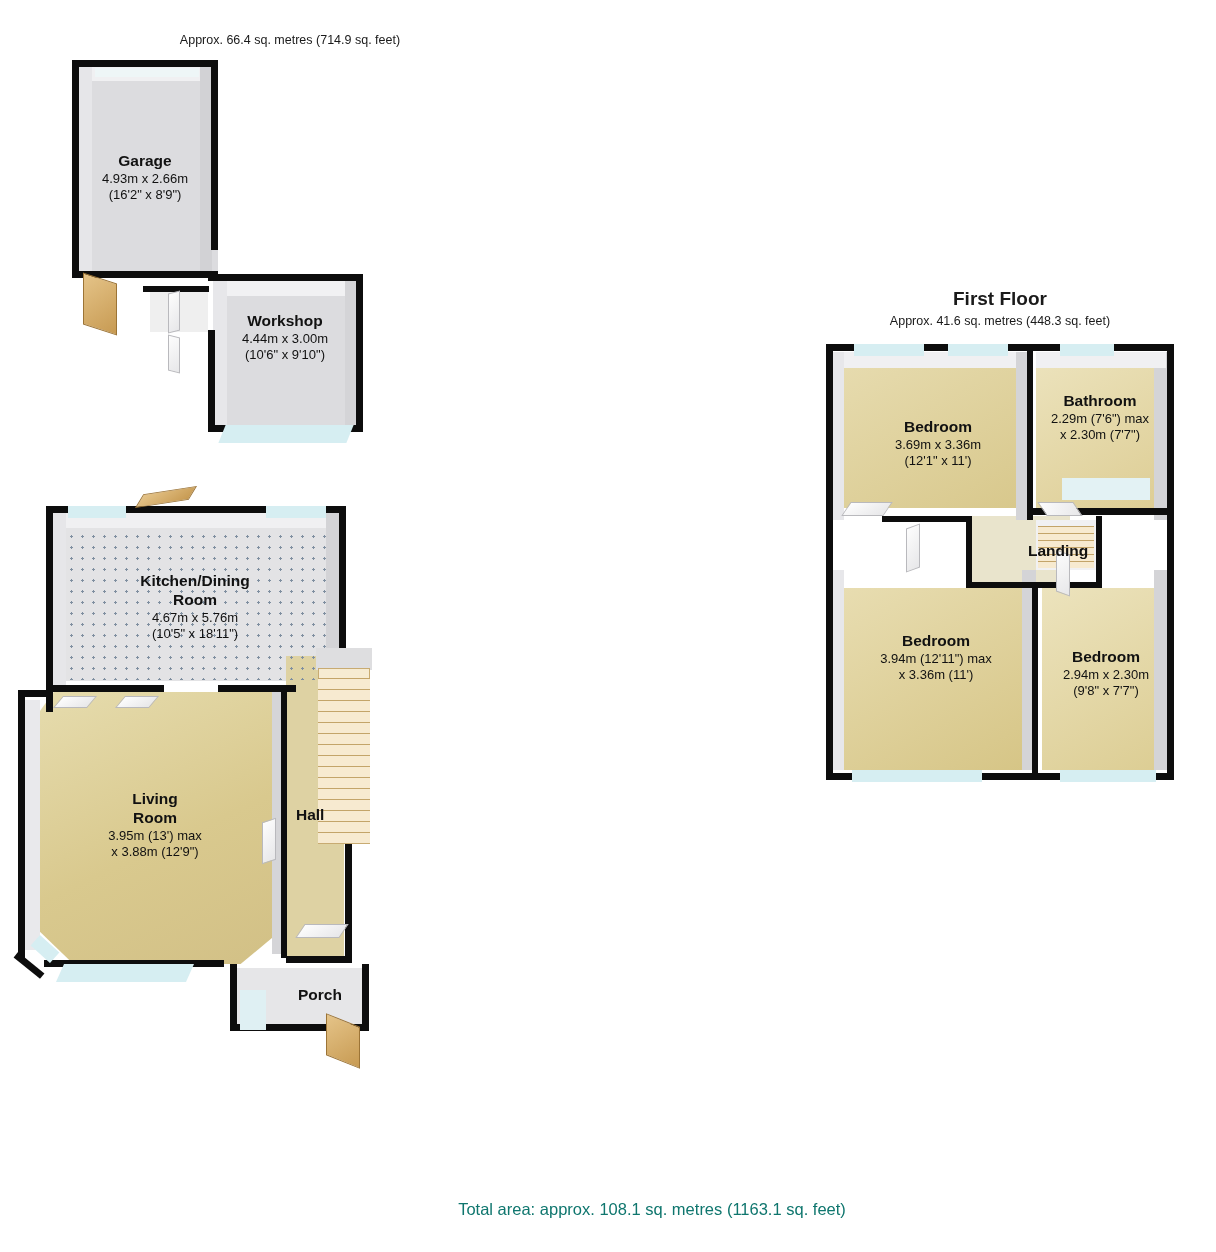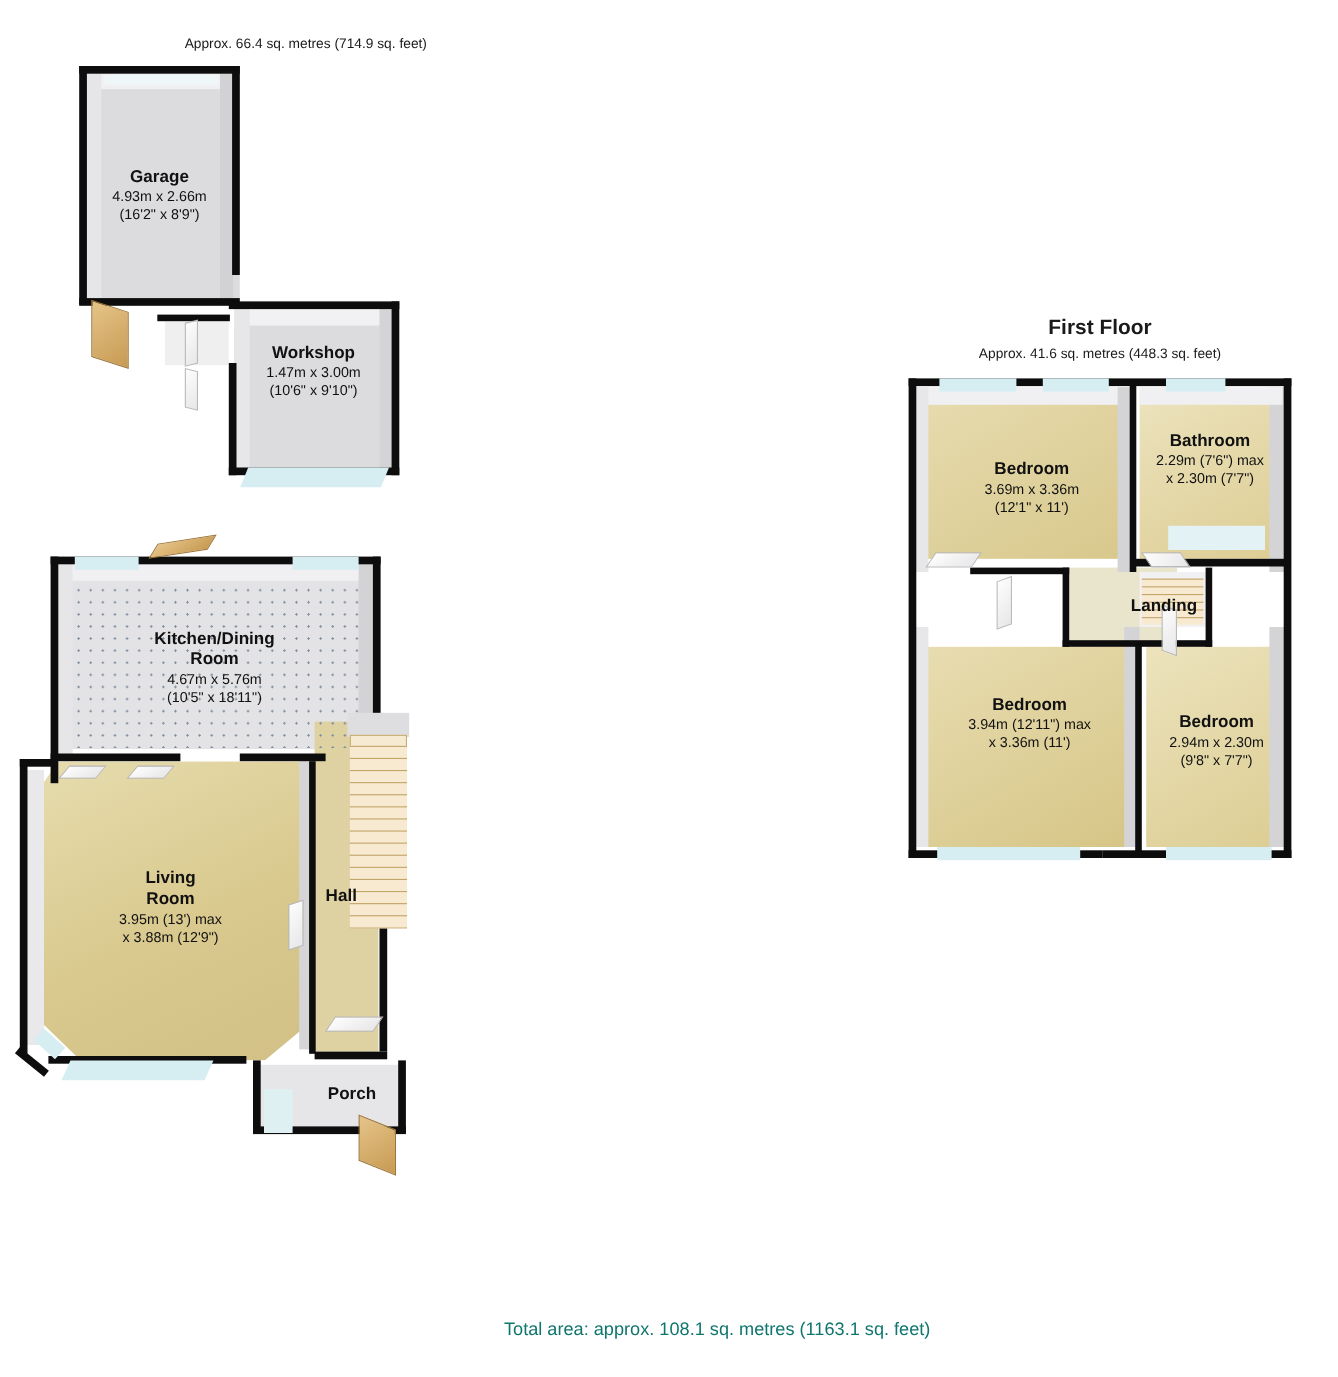--- a/index.html
+++ b/index.html
@@ -127,21 +127,21 @@
     z-index: 8;
     background-image: radial-gradient(#7f8fa0 1.1px, transparent 1.2px);
     background-size: 11px 11px;
   }
 </style>
 </head>
 <body>
 
 <div id="page">
 
-  <div class="floor-sub" style="left:48px; top:33px; width:460px;">Approx. 66.4 sq. metres (714.9 sq. feet)</div>
+  <div class="floor-sub" style="left:60px; top:33px; width:460px;">Approx. 66.4 sq. metres (714.9 sq. feet)</div>
 
   <div class="plan" style="left:0px; top:40px; width:420px; height:420px;">
 
     <div class="floorfill" style="left:78px; top:25px; width:140px; height:212px; background:#dcdcdf;"></div>
 
     <div class="wtop" style="left:88px; top:25px; width:122px; height:16px; background:#f0f0f2;"></div>
     <div class="wtop" style="left:78px; top:25px; width:14px; height:212px; background:#e6e6e9;"></div>
     <div class="wtop" style="left:200px; top:25px; width:12px; height:212px; background:#d2d2d5;"></div>
 
     <div class="win" style="left:95px; top:28px; width:104px; height:9px; background:#eef6f7;"></div>
@@ -171,21 +171,21 @@
     <div class="door-leaf white" style="left:168px; top:252px; width:12px; height:40px; transform:skewY(-14deg);"></div>
     <div class="door-leaf white" style="left:168px; top:296px; width:12px; height:36px; transform:skewY(14deg);"></div>
 
     <div class="room-label" style="left:60px; top:112px; width:170px;">
       <span class="nm">Garage</span>
       <span class="dim">4.93m x 2.66m</span>
       <span class="dim">(16'2" x 8'9")</span>
     </div>
     <div class="room-label" style="left:200px; top:272px; width:170px;">
       <span class="nm">Workshop</span>
-      <span class="dim">1.47m x 3.00m</span>
+      <span class="dim">4.44m x 3.00m</span>
       <span class="dim">(10'6" x 9'10")</span>
     </div>
   </div>
 
   <div class="plan" style="left:0px; top:490px; width:480px; height:600px;">
 
     <div class="floorfill" style="left:62px; top:26px; width:270px; height:165px; background:#e3e3e5;"></div>
     <div class="dots" style="left:66px; top:30px; width:262px; height:160px;"></div>
 
     <div class="wtop" style="left:52px; top:22px; width:290px; height:16px; background:#f0f0f2;"></div>

